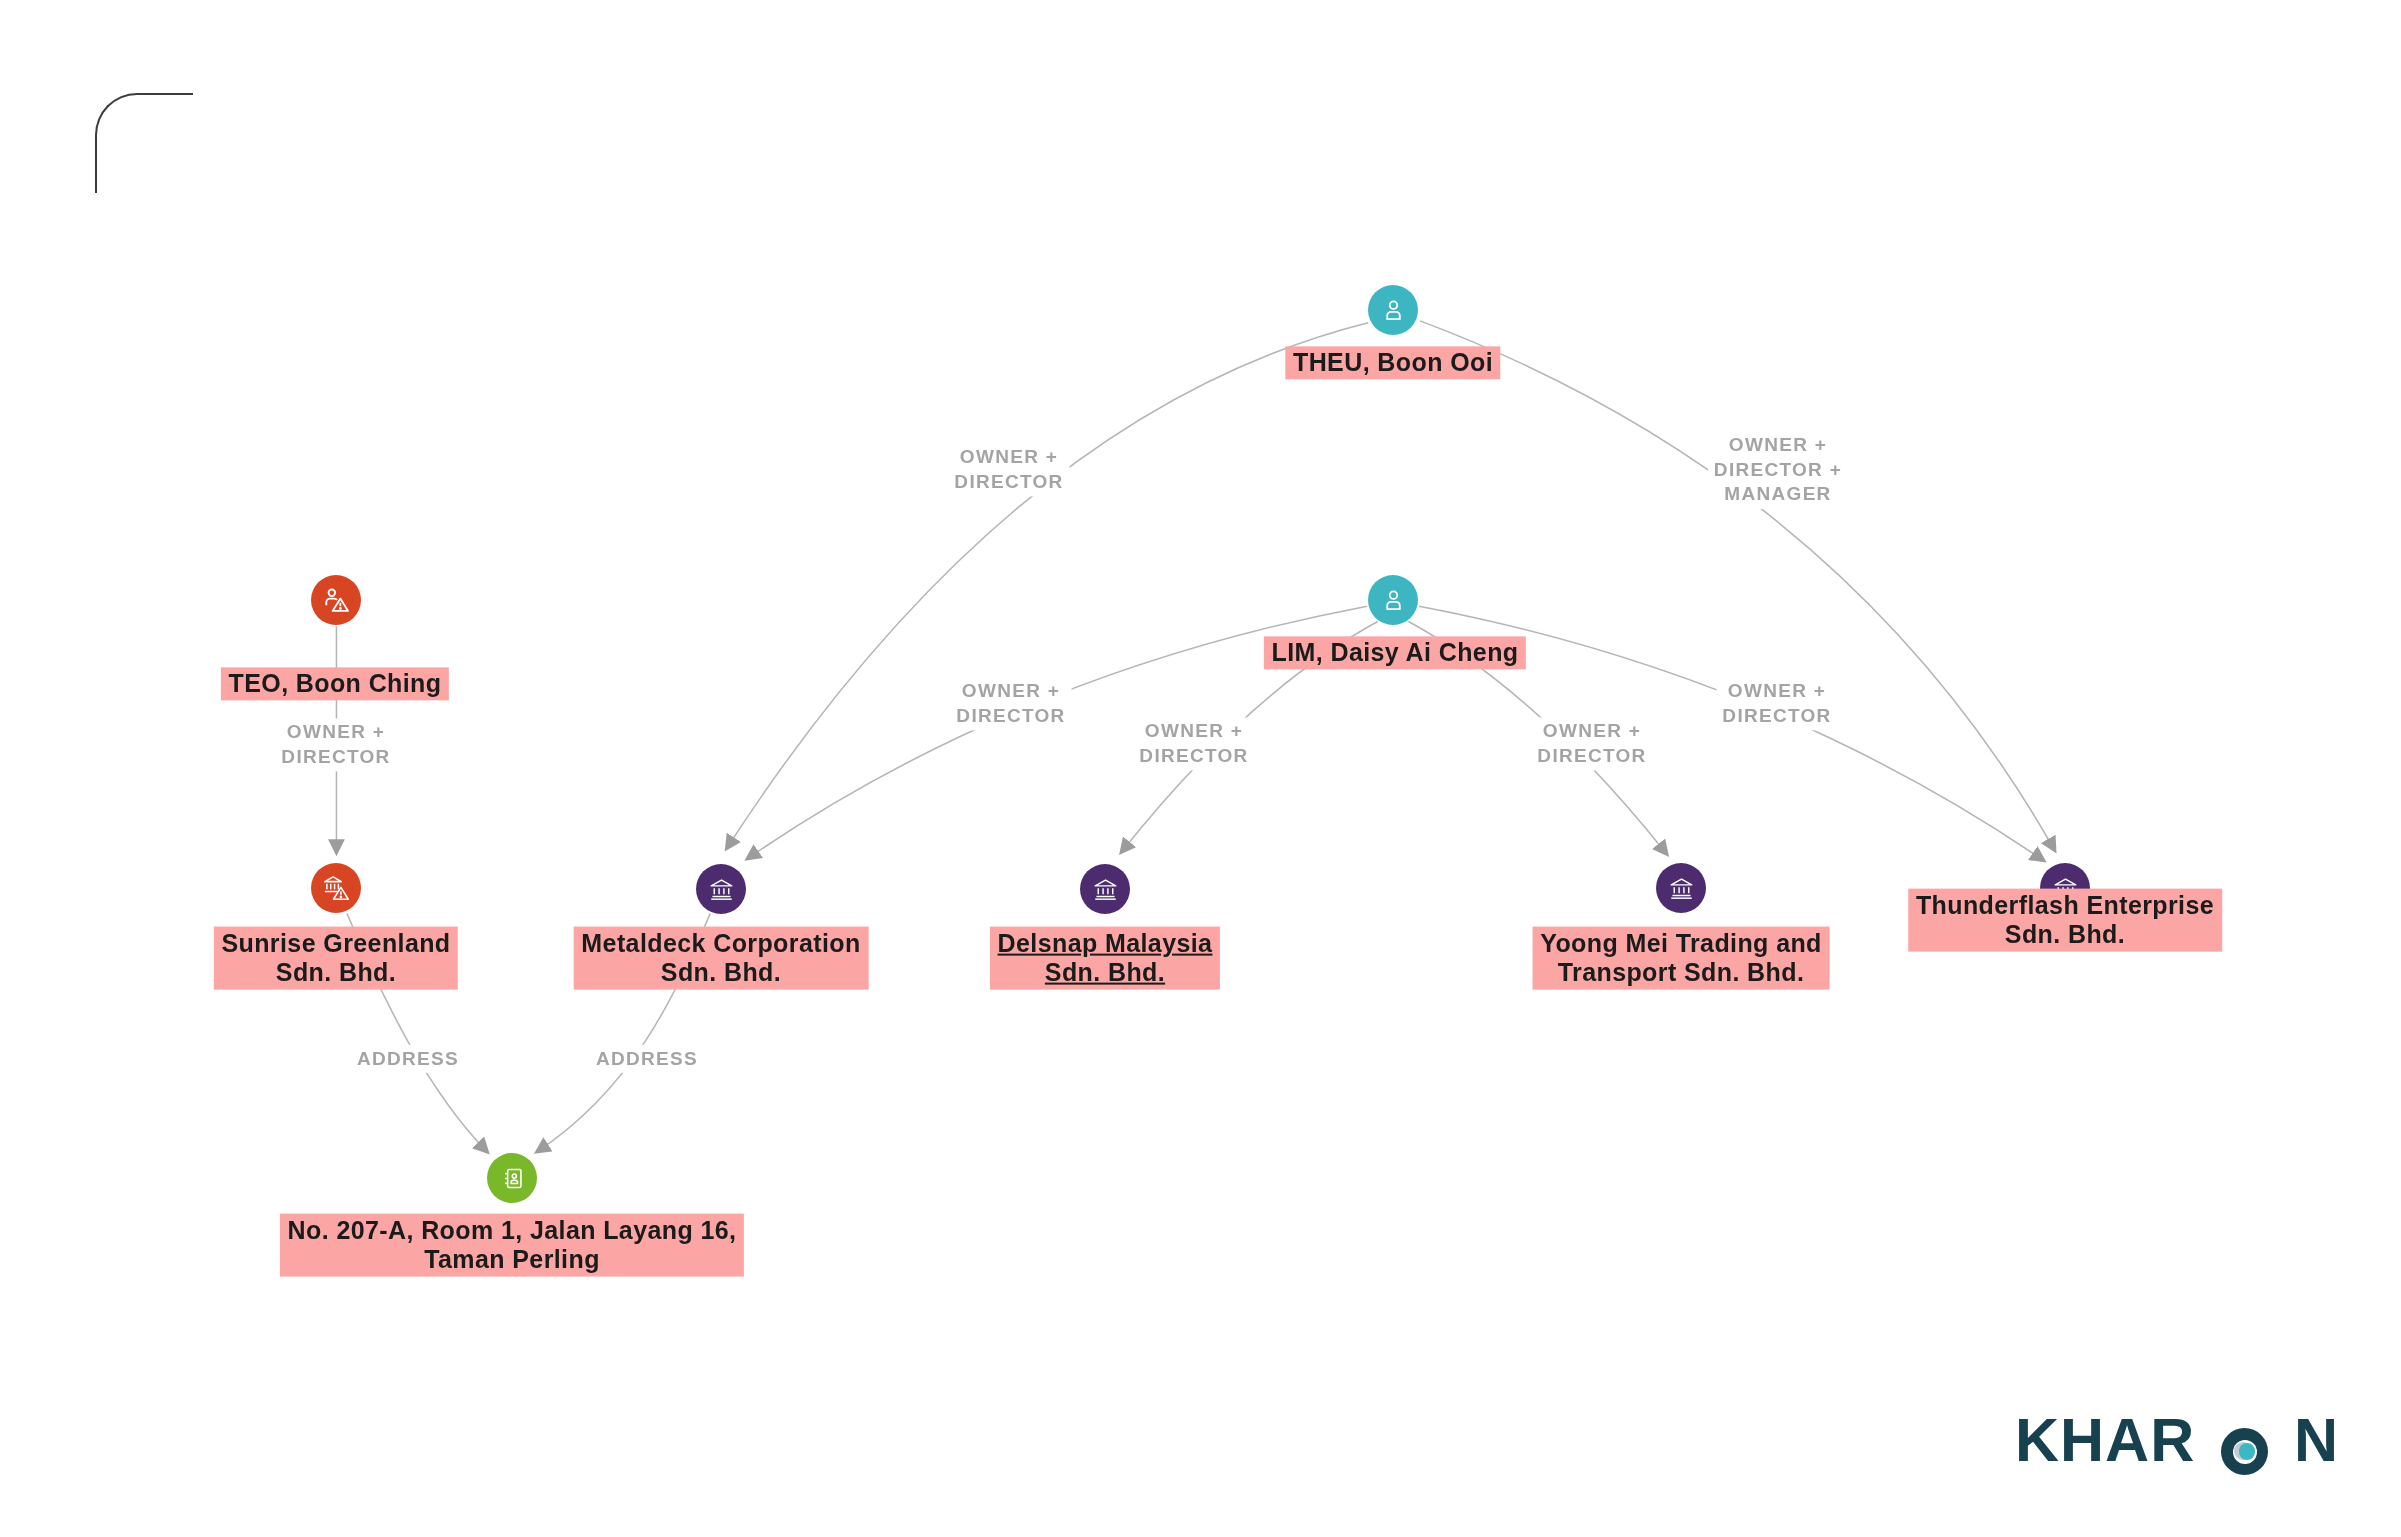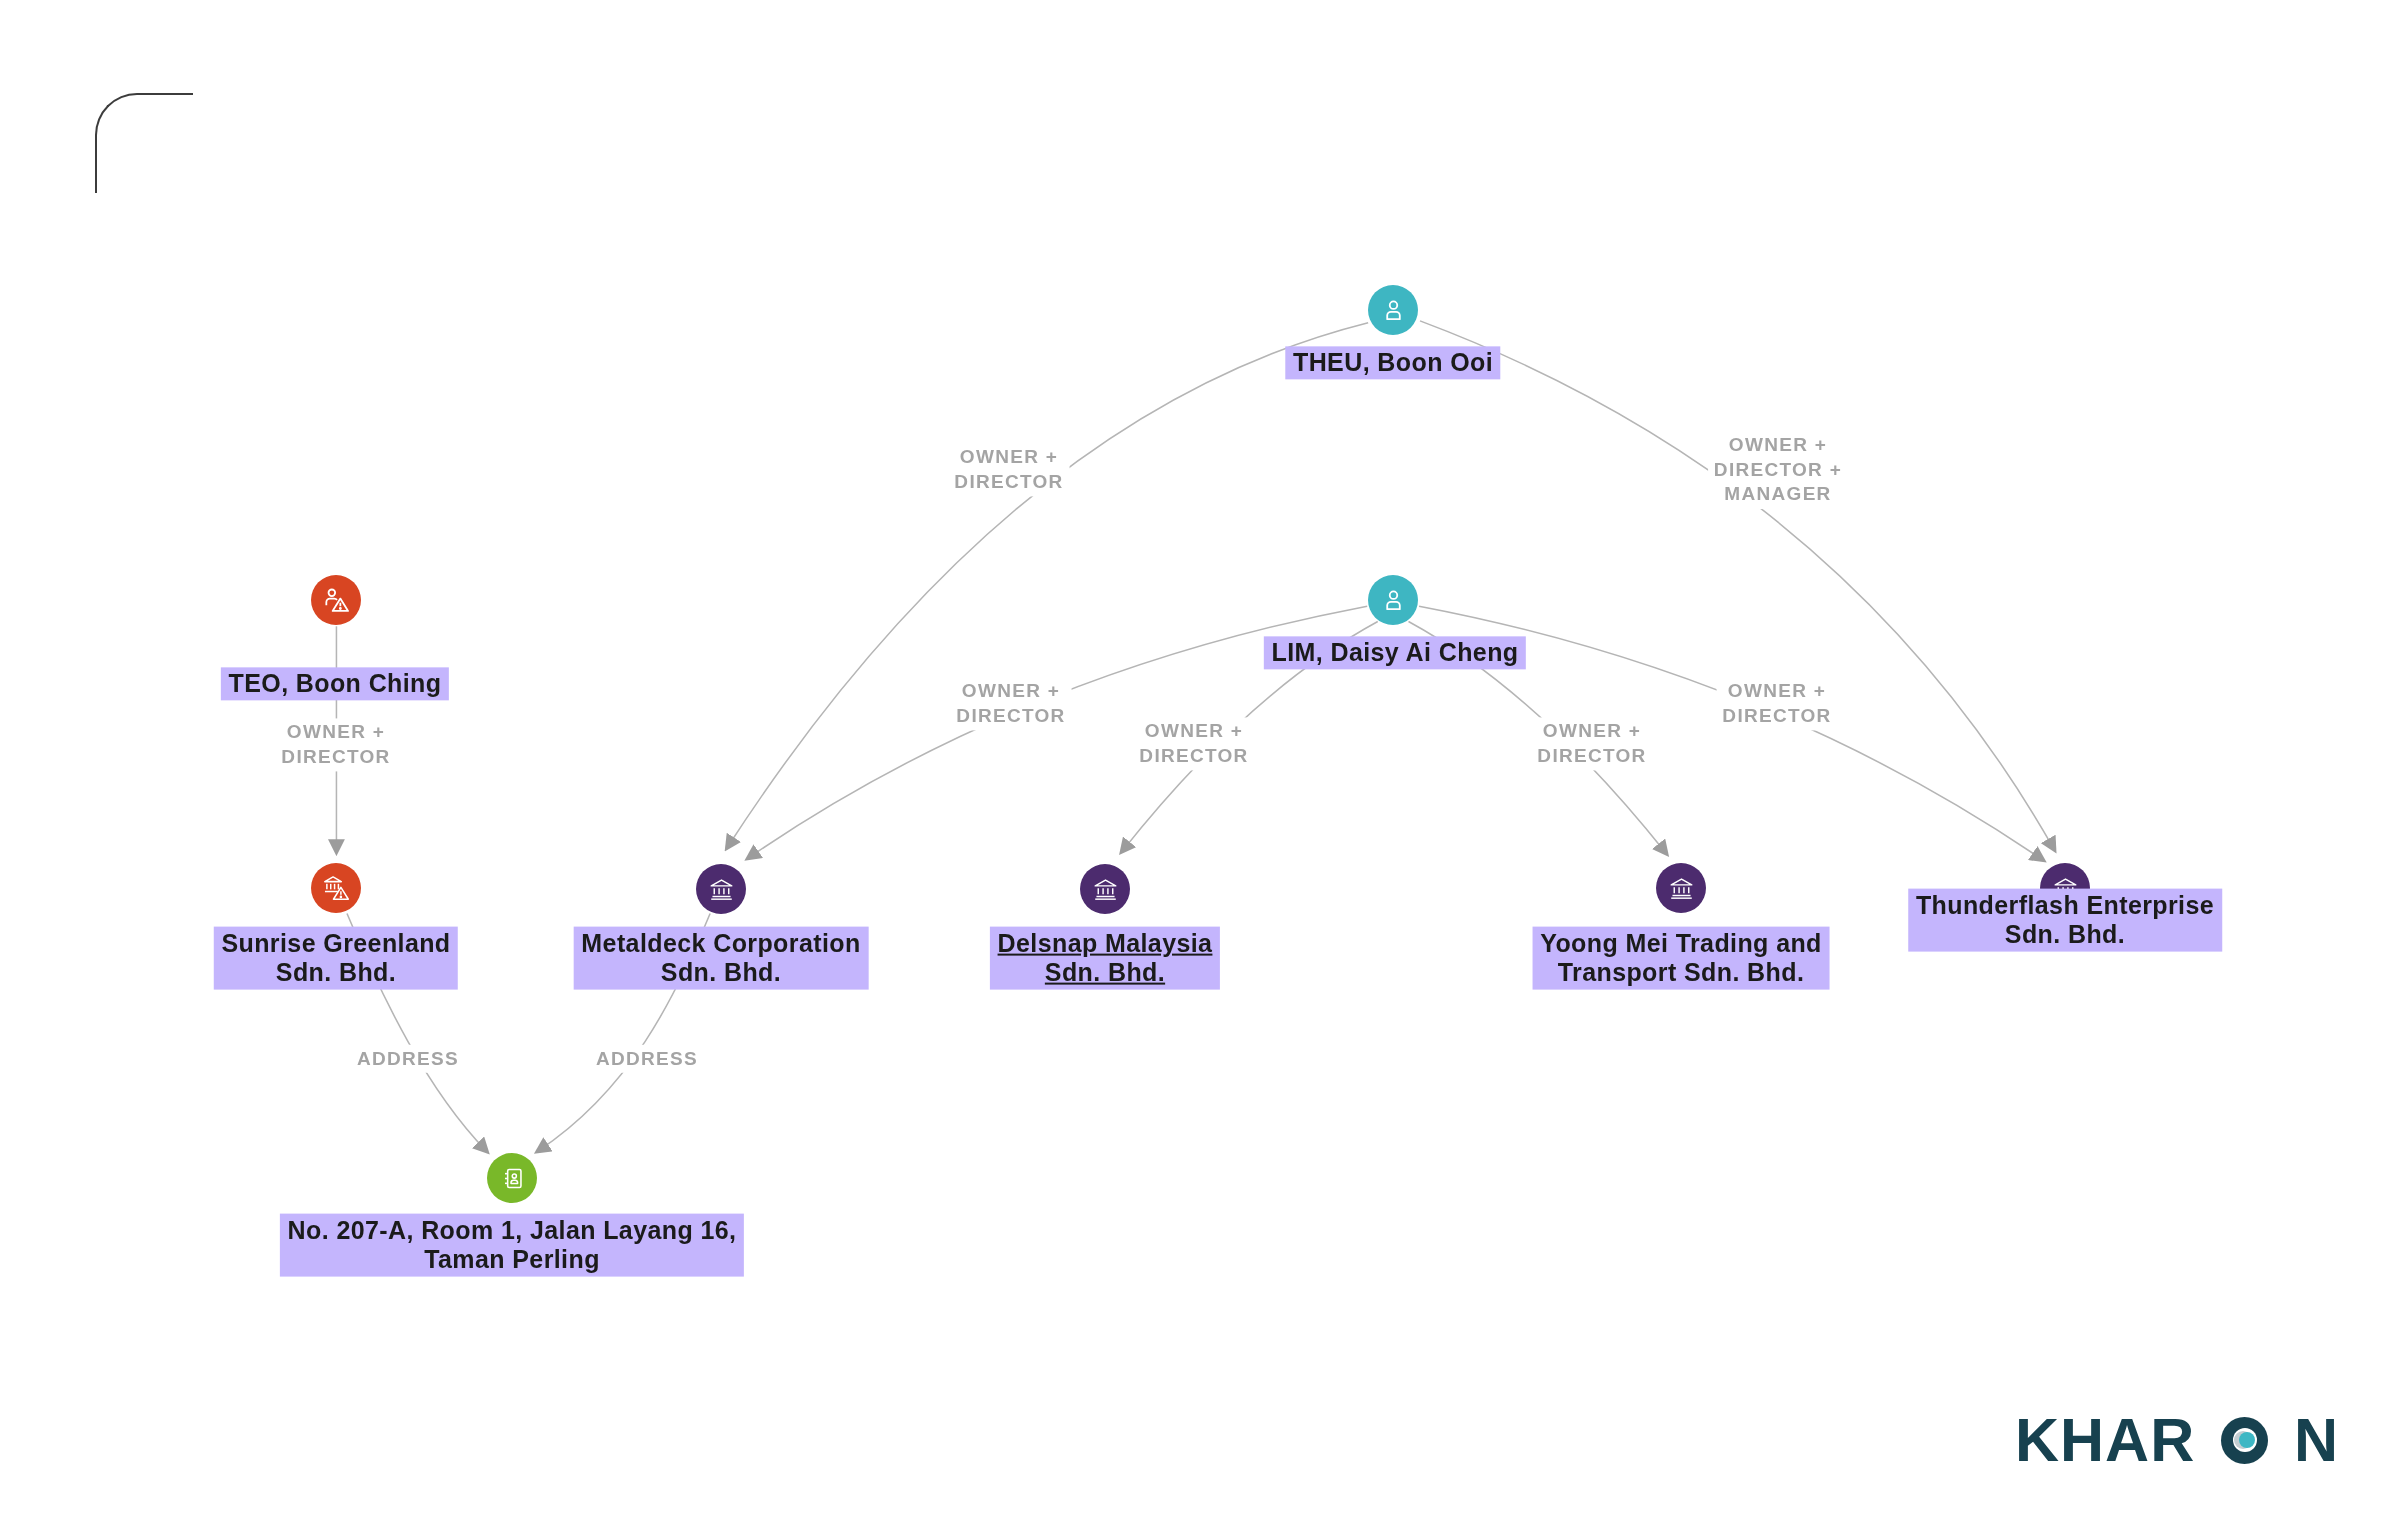--- a/index.html
+++ b/index.html
@@ -32,40 +32,40 @@
   .node-label {
     position: absolute;
     transform: translate(-50%, -50%);
     color: #1b1b1b;
     font-size: 25px;
     font-weight: 700;
     letter-spacing: 0.4px;
     line-height: 1.18;
     text-align: center;
     white-space: pre-line;
-    background: #c4b5fd;
+    background: #fca5a5;
     padding: 1.9px 7.7px;
   }
   .edge-label {
     position: absolute;
     transform: translate(-50%, -50%);
     color: #a4a4a4;
     font-size: 19px;
     font-weight: 700;
     letter-spacing: 1.3px;
     line-height: 1.3;
     text-align: center;
     white-space: pre-line;
     background: #ffffff;
     padding: 1.9px 5.8px;
   }
   .brand-logo {
     position: absolute;
     left: 2015px; top: 1405px;
-    display: flex; align-items: center;
+    display: flex; align-items: flex-end;
     color: #17414f;
     font-size: 61px;
     font-weight: 700;
     letter-spacing: 1px;
     gap: 24px;
   }
   .logo-o {
     position: relative;
     width: 47px; height: 47px;
     border-radius: 50%;

